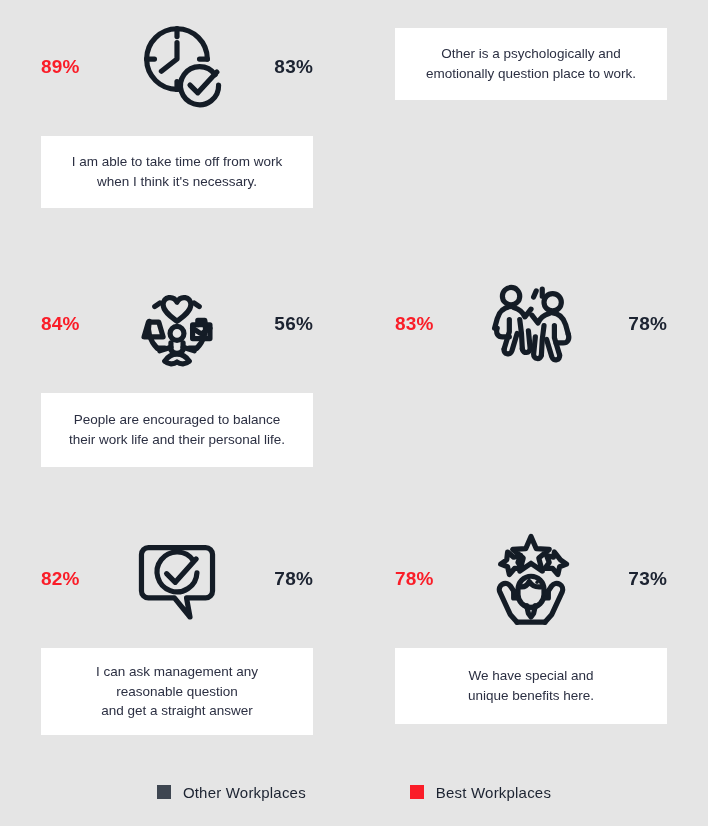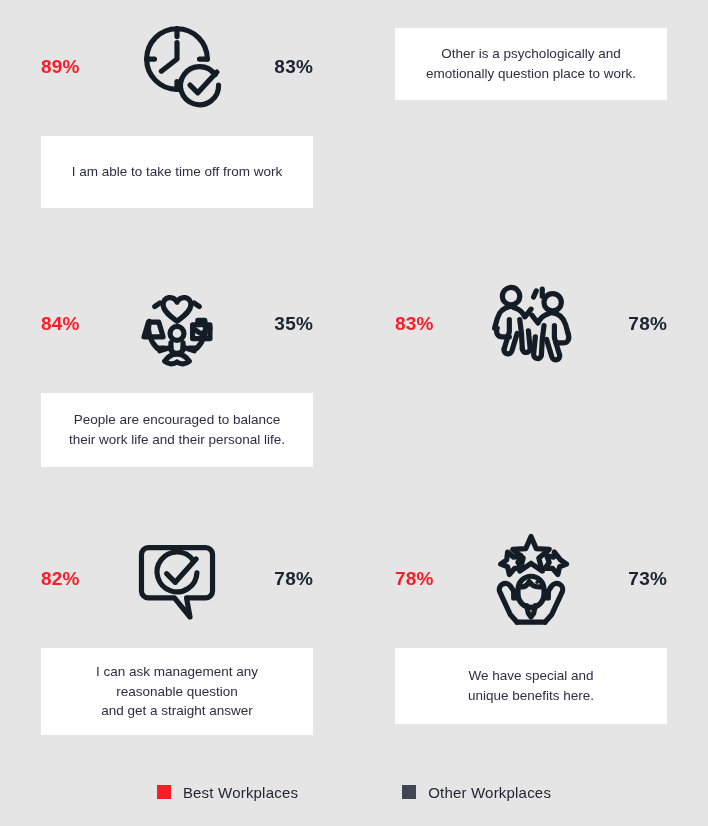--- a/index.html
+++ b/index.html
@@ -166,20 +166,21 @@
           <line x1="95" y1="52" x2="86" y2="52"></line>
           <polyline points="42,66 60,52 60,33"></polyline>
           <path d="M104 70 a22 22 0 1 0 4 12"></path>
           <polyline points="75,82 84,91 106,67"></polyline>
         </svg>
         <span class="pct pct-other">83%</span>
       </div>
       <div class="statement statement-row-1">
         <span>
           <span>I am able to take time off from work</span><br>
+          <span>when I think it's necessary.</span>
         </span>
       </div>
     </div>
 
     <div class="stat-card">
       <div class="statement statement-row-1">
         <span>
           <span>Other is a psychologically and</span><br>
           <span>emotionally question place to work.</span>
         </span>
@@ -201,21 +202,21 @@
           <path d="M78 66 l9 6 l2 0 l9 -6"></path>
           <circle cx="60" cy="72" r="8"></circle>
           <path d="M53 83 l0 8 a8 8 0 0 0 14 0 l0 -8"></path>
           <path d="M53 88 l-13 4"></path>
           <path d="M67 88 l13 4"></path>
           <path d="M38 89 l8 0"></path>
           <path d="M74 89 l8 0"></path>
           <path d="M46 104 c4 -6 10 -8 14 -8 c4 0 10 2 14 8"></path>
           <path d="M46 104 c4 4 10 4 14 1 c4 3 10 3 14 -1"></path>
         </svg>
-        <span class="pct pct-other">35%</span>
+        <span class="pct pct-other">56%</span>
       </div>
       <div class="statement statement-row-2">
         <span>
           <span>People are encouraged to balance</span><br>
           <span>their work life and their personal life.</span>
         </span>
       </div>
     </div>
 
     <div class="stat-card">
@@ -288,22 +289,22 @@
           <span>We have special and</span><br>
           <span>unique benefits here.</span>
         </span>
       </div>
     </div>
 
   </div>
 
   <div class="legend">
     <div class="legend-item">
+      <span class="legend-swatch other"></span>
+      <span class="legend-label">Other Workplaces</span>
+    </div>
+    <div class="legend-item">
       <span class="legend-swatch best"></span>
       <span class="legend-label">Best Workplaces</span>
     </div>
-    <div class="legend-item">
-      <span class="legend-swatch other"></span>
-      <span class="legend-label">Other Workplaces</span>
-    </div>
   </div>
 
 </div>
 
 </body></html>

